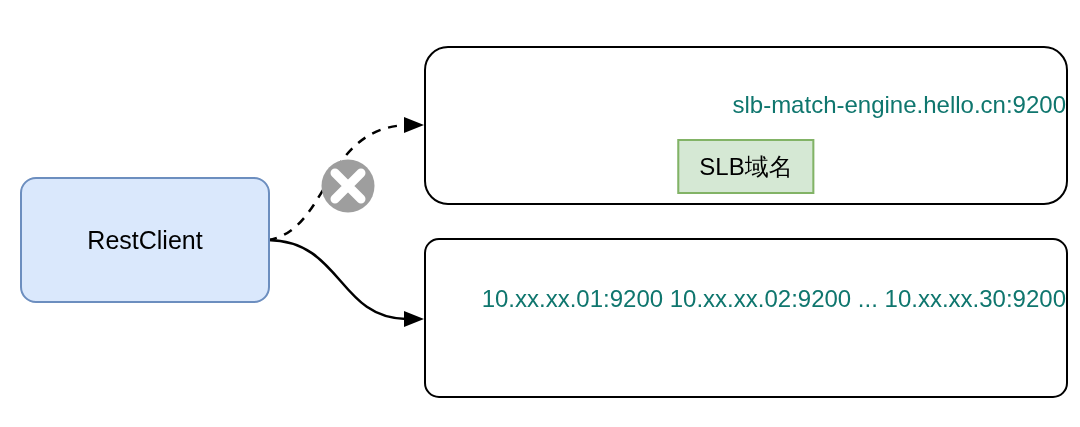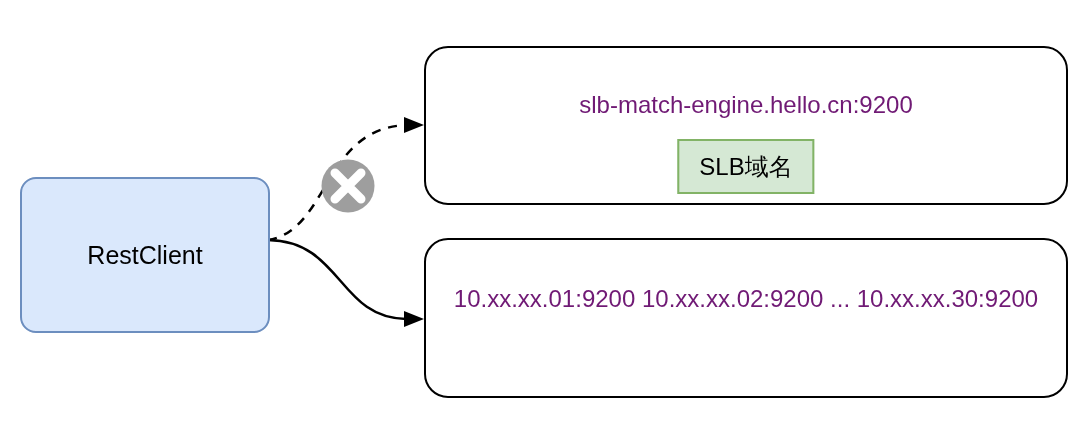--- a/index.html
+++ b/index.html
@@ -26,21 +26,21 @@
   .cross-circle { fill: var(--cross-fill, #9e9e9e); }
   .cross-stroke {
     stroke: var(--cross-glyph, #fff);
     stroke-width: 9;
     stroke-linecap: round;
     fill: none;
   }
   .client-node {
     position: absolute;
     left: 20px; top: 177px;
-    width: 250px; height: 156px;
+    width: 250px; height: 126px;
     box-sizing: border-box;
     background: var(--client-fill, #dae8fc);
     border: 2px solid var(--client-border, #6c8ebf);
     border-radius: 16px;
     display: flex;
     align-items: center;
     justify-content: center;
   }
   .client-label {
     font-size: 25px;
@@ -50,28 +50,28 @@
   .endpoint-node {
     position: absolute;
     left: 424px;
     width: 644px;
     box-sizing: border-box;
     background: #ffffff;
     border: 2.5px solid var(--node-border, #000);
     border-radius: 24px;
   }
   .endpoint-node.slb  { top: 46px;  height: 159px; }
-  .endpoint-node.ips  { top: 238px; height: 160px; }
+  .endpoint-node.ips  { top: 238px; height: 160px; border-radius: 15px; }
   .node-address {
     position: absolute;
     left: 0; right: 0;
-    text-align: center;
+    text-align: right;
     font-size: 24px;
     line-height: 30px;
-    color: #701a75;
+    color: #0f766e;
     white-space: nowrap;
   }
   .slb .node-address { top: 42px; }
   .ips .node-address { top: 44px; }
   .node-tag {
     position: absolute;
     top: 91px;
     left: 50%;
     transform: translateX(-50%);
     box-sizing: border-box;

